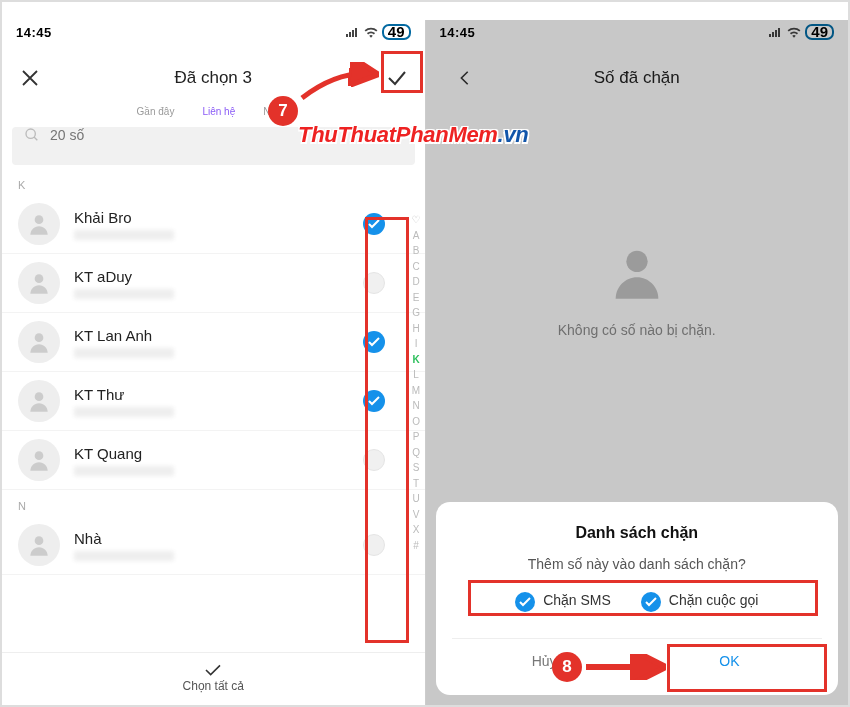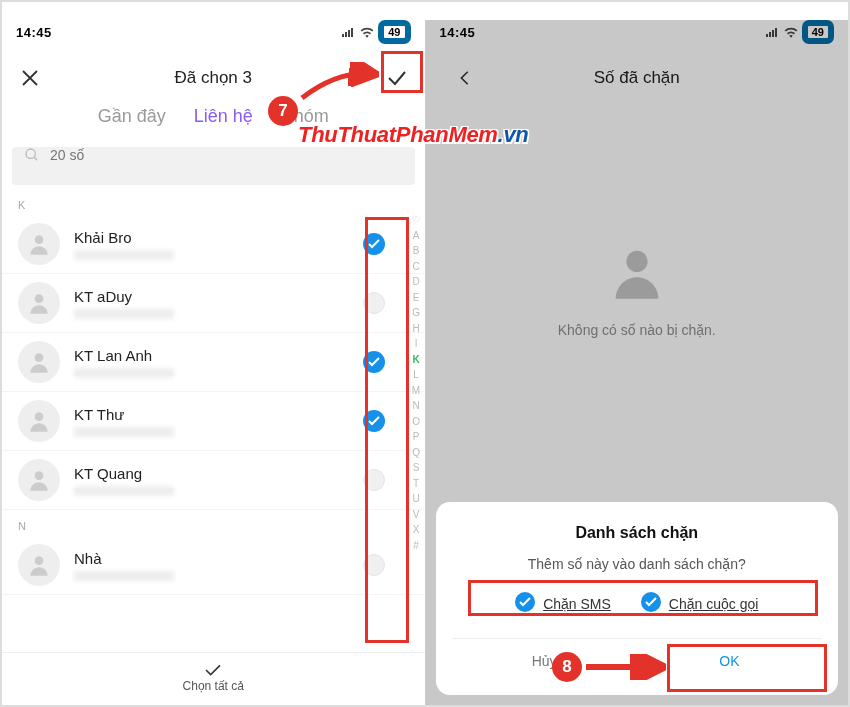--- a/index.html
+++ b/index.html
@@ -6,29 +6,29 @@
     body { width: 850px; height: 707px; background: #fff; border: 2px solid #ddd; position: relative; overflow: hidden; }
     .split { display: flex; width: 100%; height: 100%; }
     .pane { flex: 1; position: relative; overflow: hidden; margin-top: 18px; }
     .pane-left { border-right: 1px solid #ccc; background: #fff; }
     .pane-right { background: #f5f5f5; }
 
     
     .status-bar { height: 24px; display: flex; align-items: center; justify-content: space-between; padding: 0 14px; font-size: 13px; font-weight: 600; }
     .status-bar .right { display: flex; align-items: center; gap: 4px; font-size: 11px; }
     .sb-time { letter-spacing: 0.5px; }
-    .bat-pill { border: 6px solid #0369a1; border-radius: 7px; padding: 0 4px; font-size: 11px; line-height: 12px; font-weight: 600; }
+    .bat-pill { border: 2px solid #0369a1; border-radius: 7px; padding: 0 4px; font-size: 15px; line-height: 12px; font-weight: 600; }
 
     
     .head-left { padding: 20px 14px 8px; display: flex; align-items: center; justify-content: space-between; }
     .icon-btn { width: 28px; height: 28px; display: flex; align-items: center; justify-content: center; cursor: pointer; }
     .icon-btn svg { display: block; }
     .title-l { font-size: 17px; font-weight: 500; color: #222; }
 
-    .tabs { display: flex; justify-content: center; gap: 28px; padding: 6px 0 20px; font-size: 18px; }
+    .tabs { display: flex; justify-content: center; gap: 28px; padding: 6px 0 10px; font-size: 10px; }
     .tab { color: #9a9a9a; cursor: pointer; }
     .tab.active { color: #8b5cf6; }
 
     .search-row { margin: 0 10px 4px; background: #f1f1f1; border-radius: 4px; height: 38px; display: flex; align-items: flex-start; padding: 0 12px; gap: 10px; }
     .search-row svg { fill: #bbb; }
     .search-row input { border: none; background: transparent; outline: none; font-size: 14px; color: #888; flex: 1; }
 
     .section-letter { font-size: 11px; color: #aaa; padding: 10px 16px 4px; }
 
     .contact-list { position: relative; }
@@ -60,21 +60,21 @@
     .empty-state .txt { font-size: 14px; color: #888; }
 
     
     .dim { position: absolute; inset: 0; background: rgba(0,0,0,0.18); }
 
     
     .sheet { position: absolute; left: 10px; right: 10px; bottom: 10px; background: #fff; border-radius: 14px; padding: 22px 16px 12px; text-align: center; }
     .sheet-title { font-size: 16px; font-weight: 600; color: #111; }
     .sheet-msg { font-size: 14px; color: #555; padding: 14px 0 20px; }
     .sheet-opts { display: flex; justify-content: center; gap: 30px; padding-bottom: 26px; }
-    .opt { display: flex; align-items: flex-end; gap: 8px; font-size: 14px; color: #333; text-decoration: underline; }
+    .opt { display: flex; align-items: flex-start; gap: 8px; font-size: 14px; color: #333; }
     .opt .chk { width: 20px; height: 20px; }
     .sheet-btns { display: flex; border-top: 1px solid #eee; }
     .sheet-btn { flex: 1; padding: 14px 0; font-size: 14px; cursor: pointer; }
     .sheet-btn.cancel { color: #777; }
     .sheet-btn.ok { color: #1591ea; font-weight: 500; }
 
     
     .ann { position: absolute; pointer-events: none; z-index: 50; }
     .red-box { border: 3px solid #e3322a; }
     .step { width: 30px; height: 30px; border-radius: 50%; background: #e3322a; color: #fff; display: flex; align-items: center; justify-content: center; font-size: 17px; font-weight: 700; }

